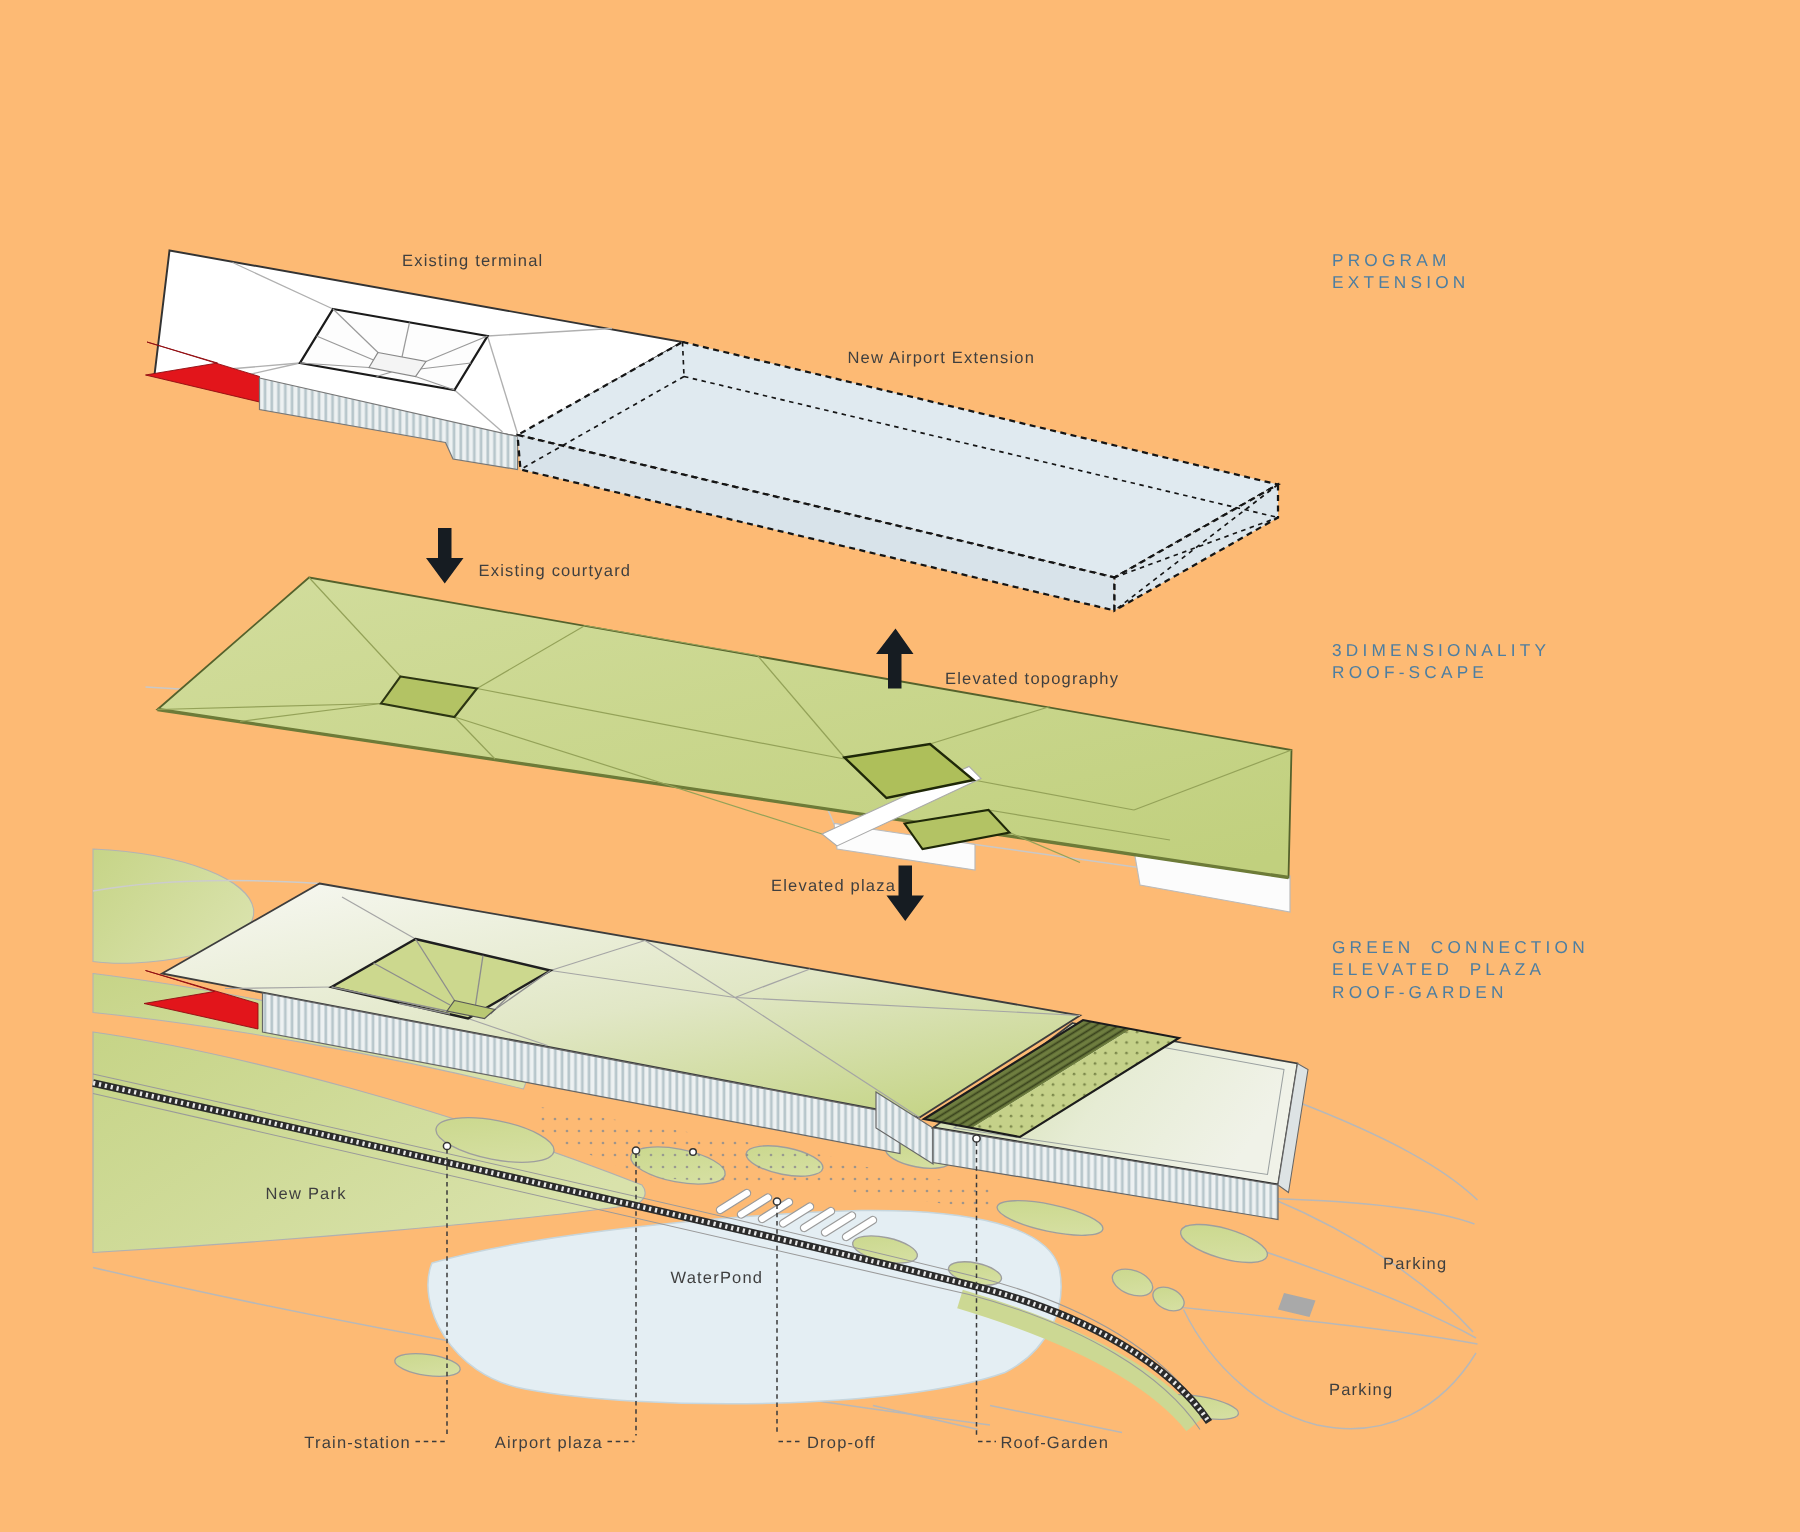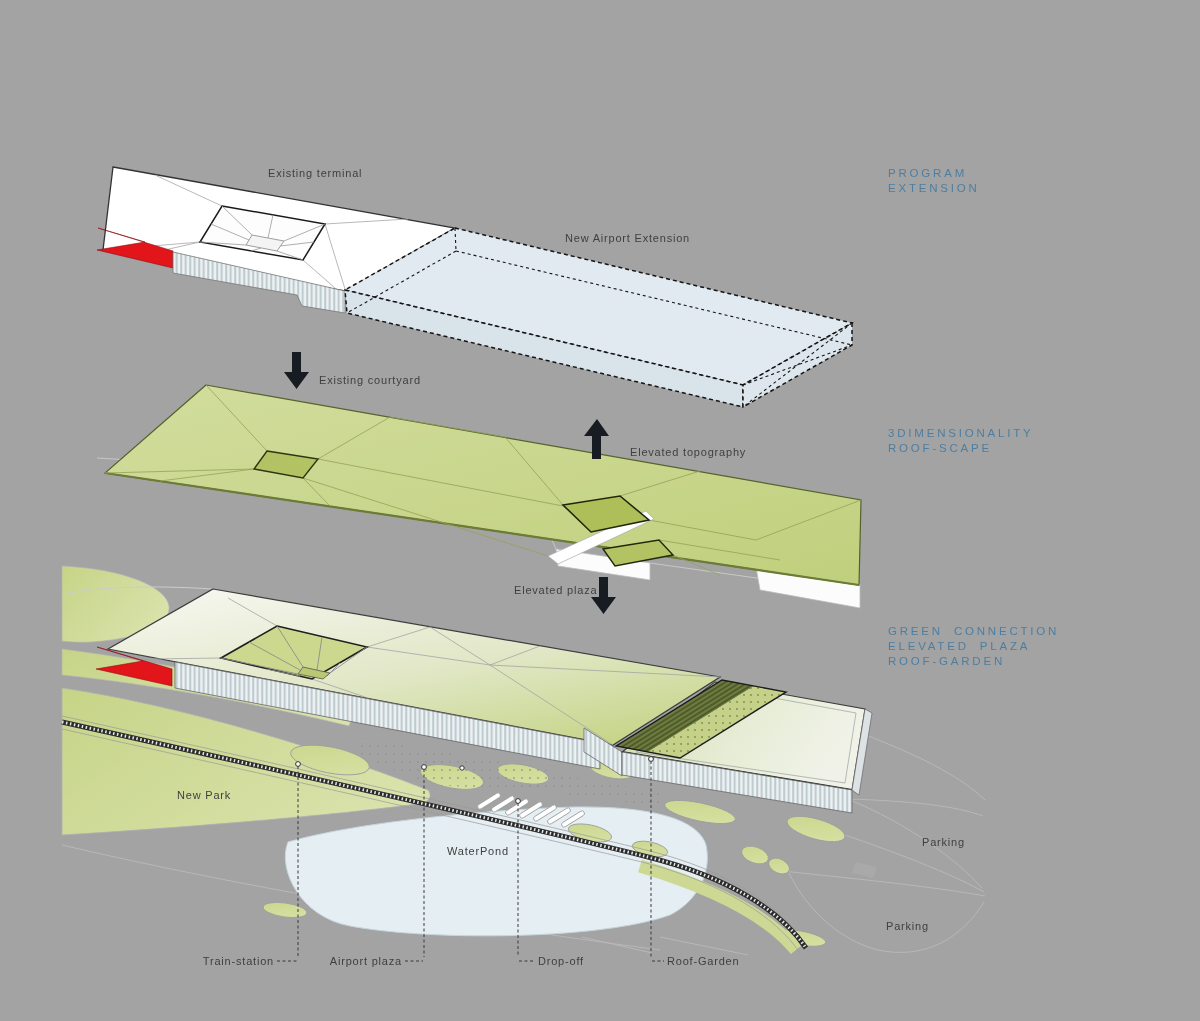--- a/index.html
+++ b/index.html
@@ -1,16 +1,16 @@
 <!DOCTYPE html>
 <html><head>
 <meta charset="utf-8">
 <style>
   html,body{margin:0;padding:0;background:#ffffff;}
-  .canvas{position:relative;width:1200px;height:1021px;background:#a3a3a3;overflow:hidden;
+  .canvas{position:relative;width:1200px;height:1021px;background:#fdba74;overflow:hidden;
           font-family:"Liberation Sans", sans-serif;}
   svg{display:block;}
   text{font-family:"Liberation Sans", sans-serif;}
   .diagram-label{font-size:11px;letter-spacing:0.8px;fill:#3f3f3f;}
   .section-title{font-size:11.5px;letter-spacing:2.8px;fill:#4d7ea1;word-spacing:5px;}
 </style>
 </head>
 <body>
 
 <div class="canvas">

